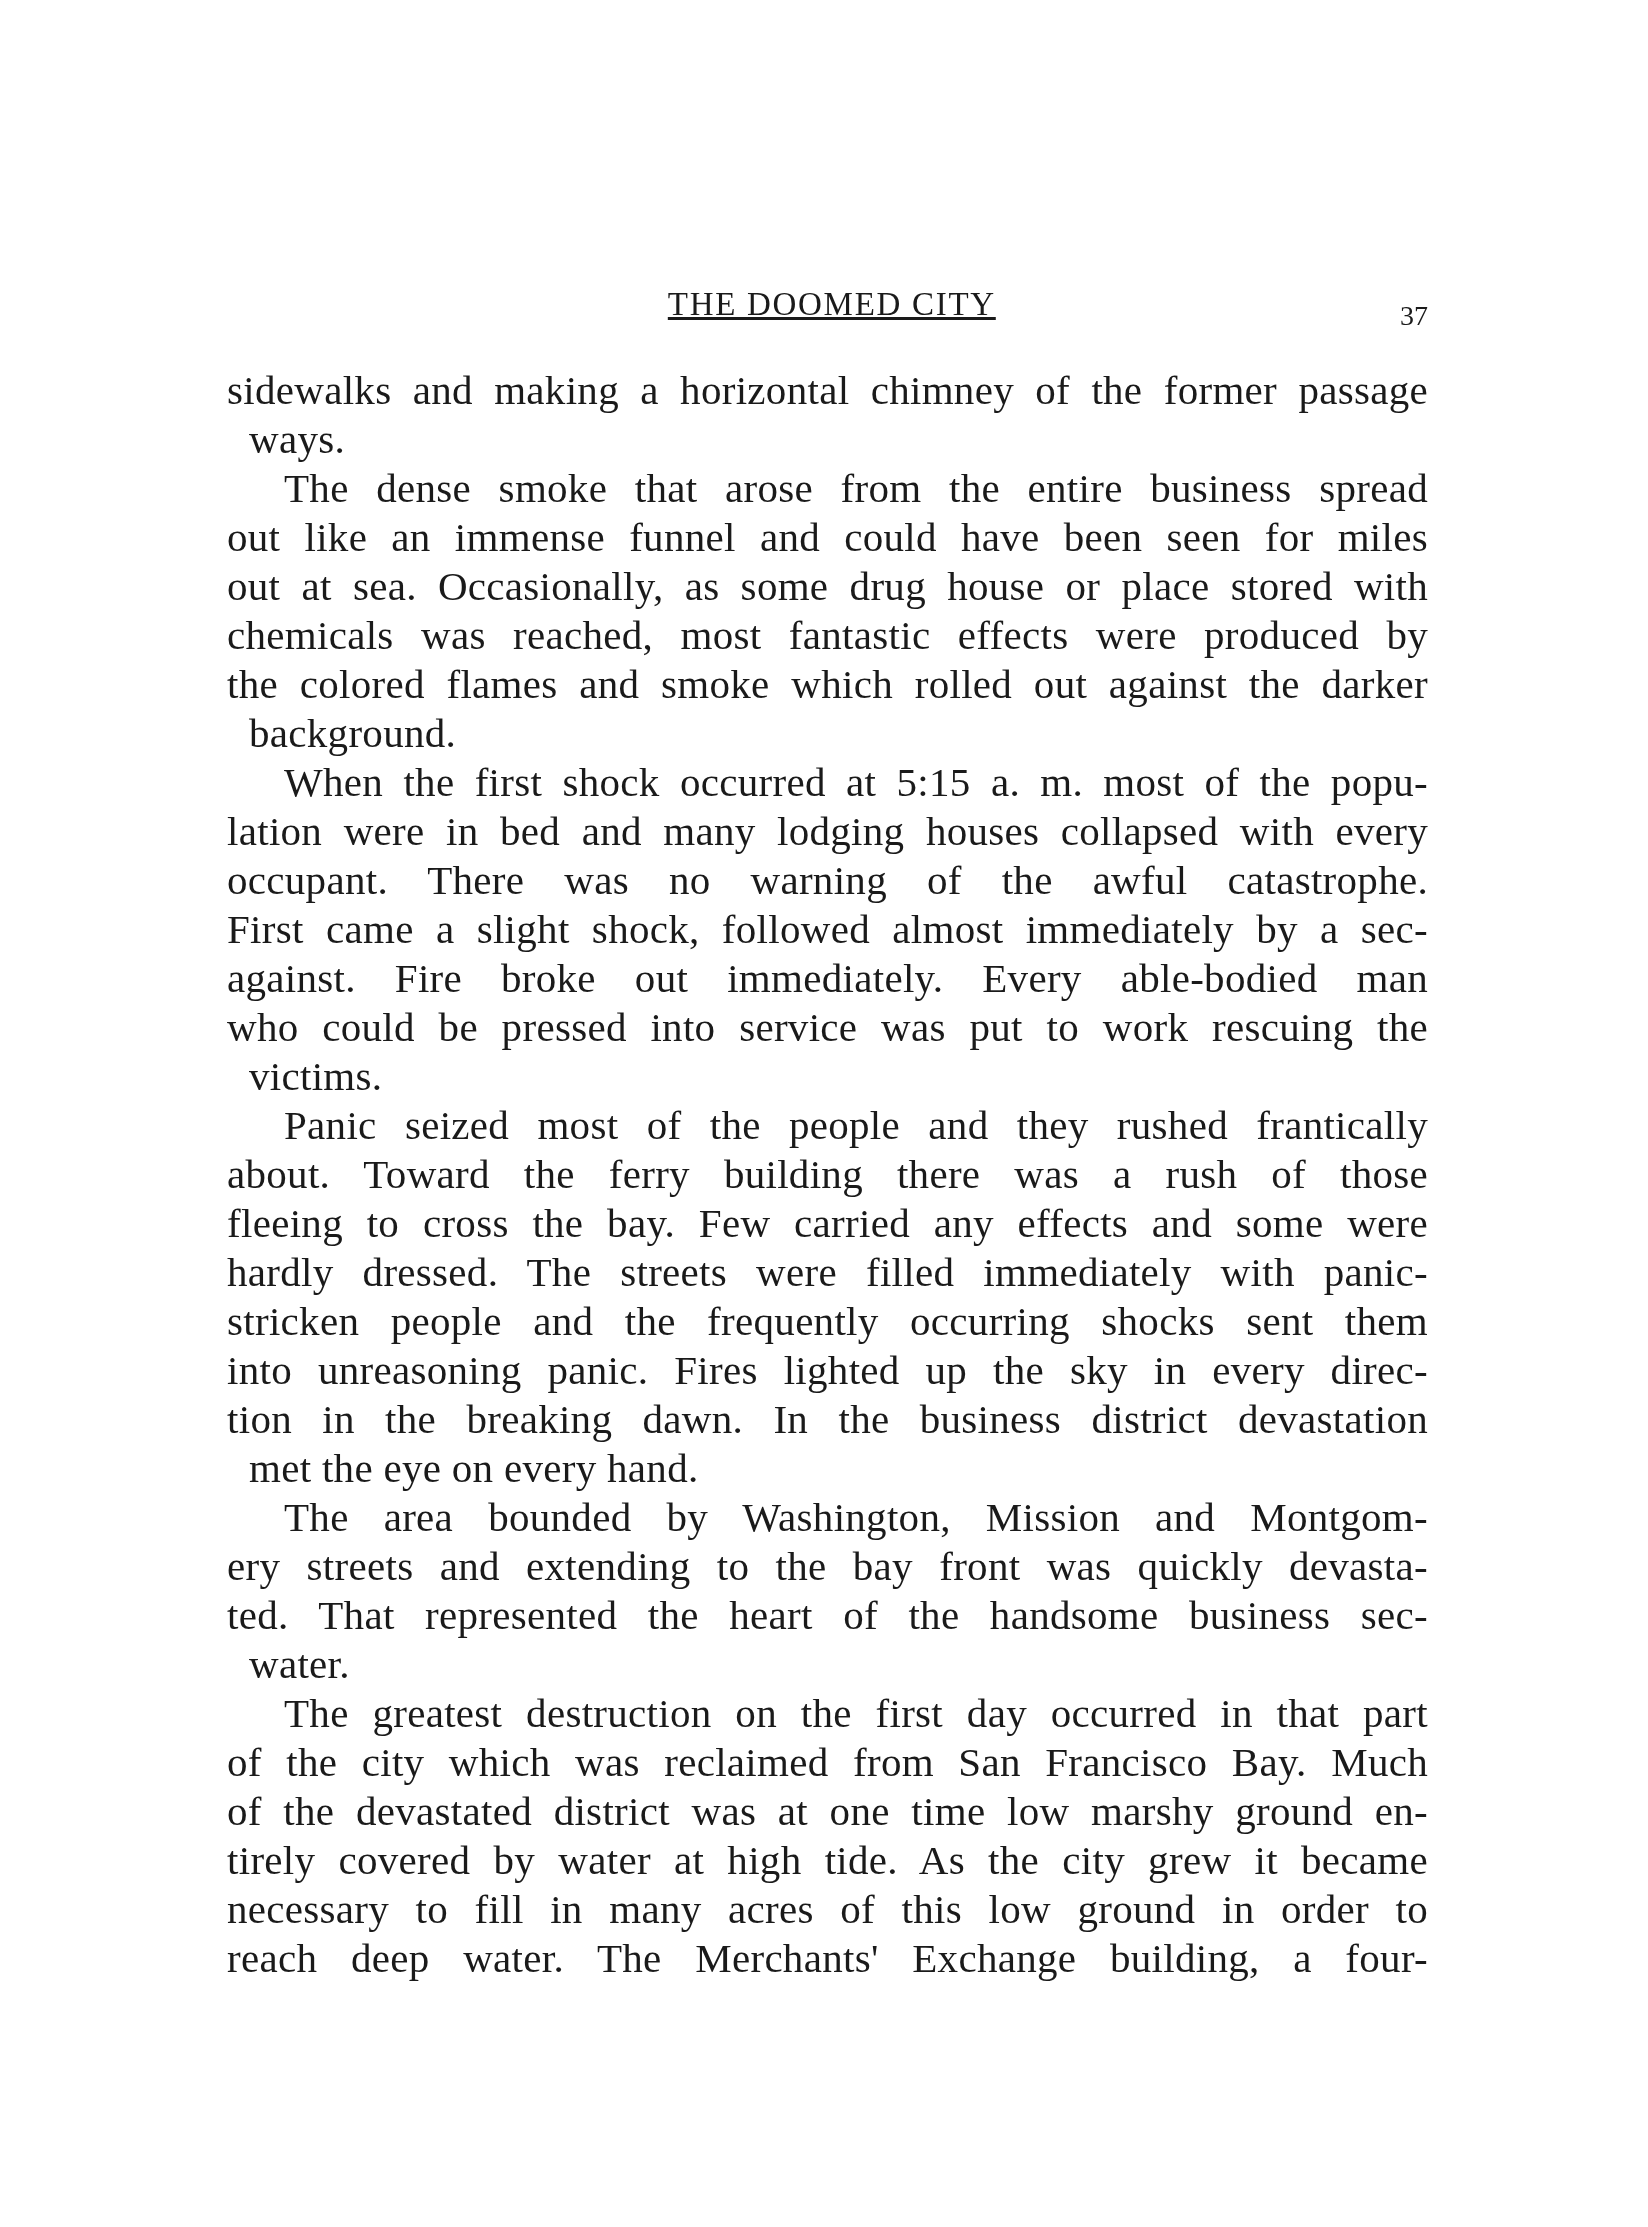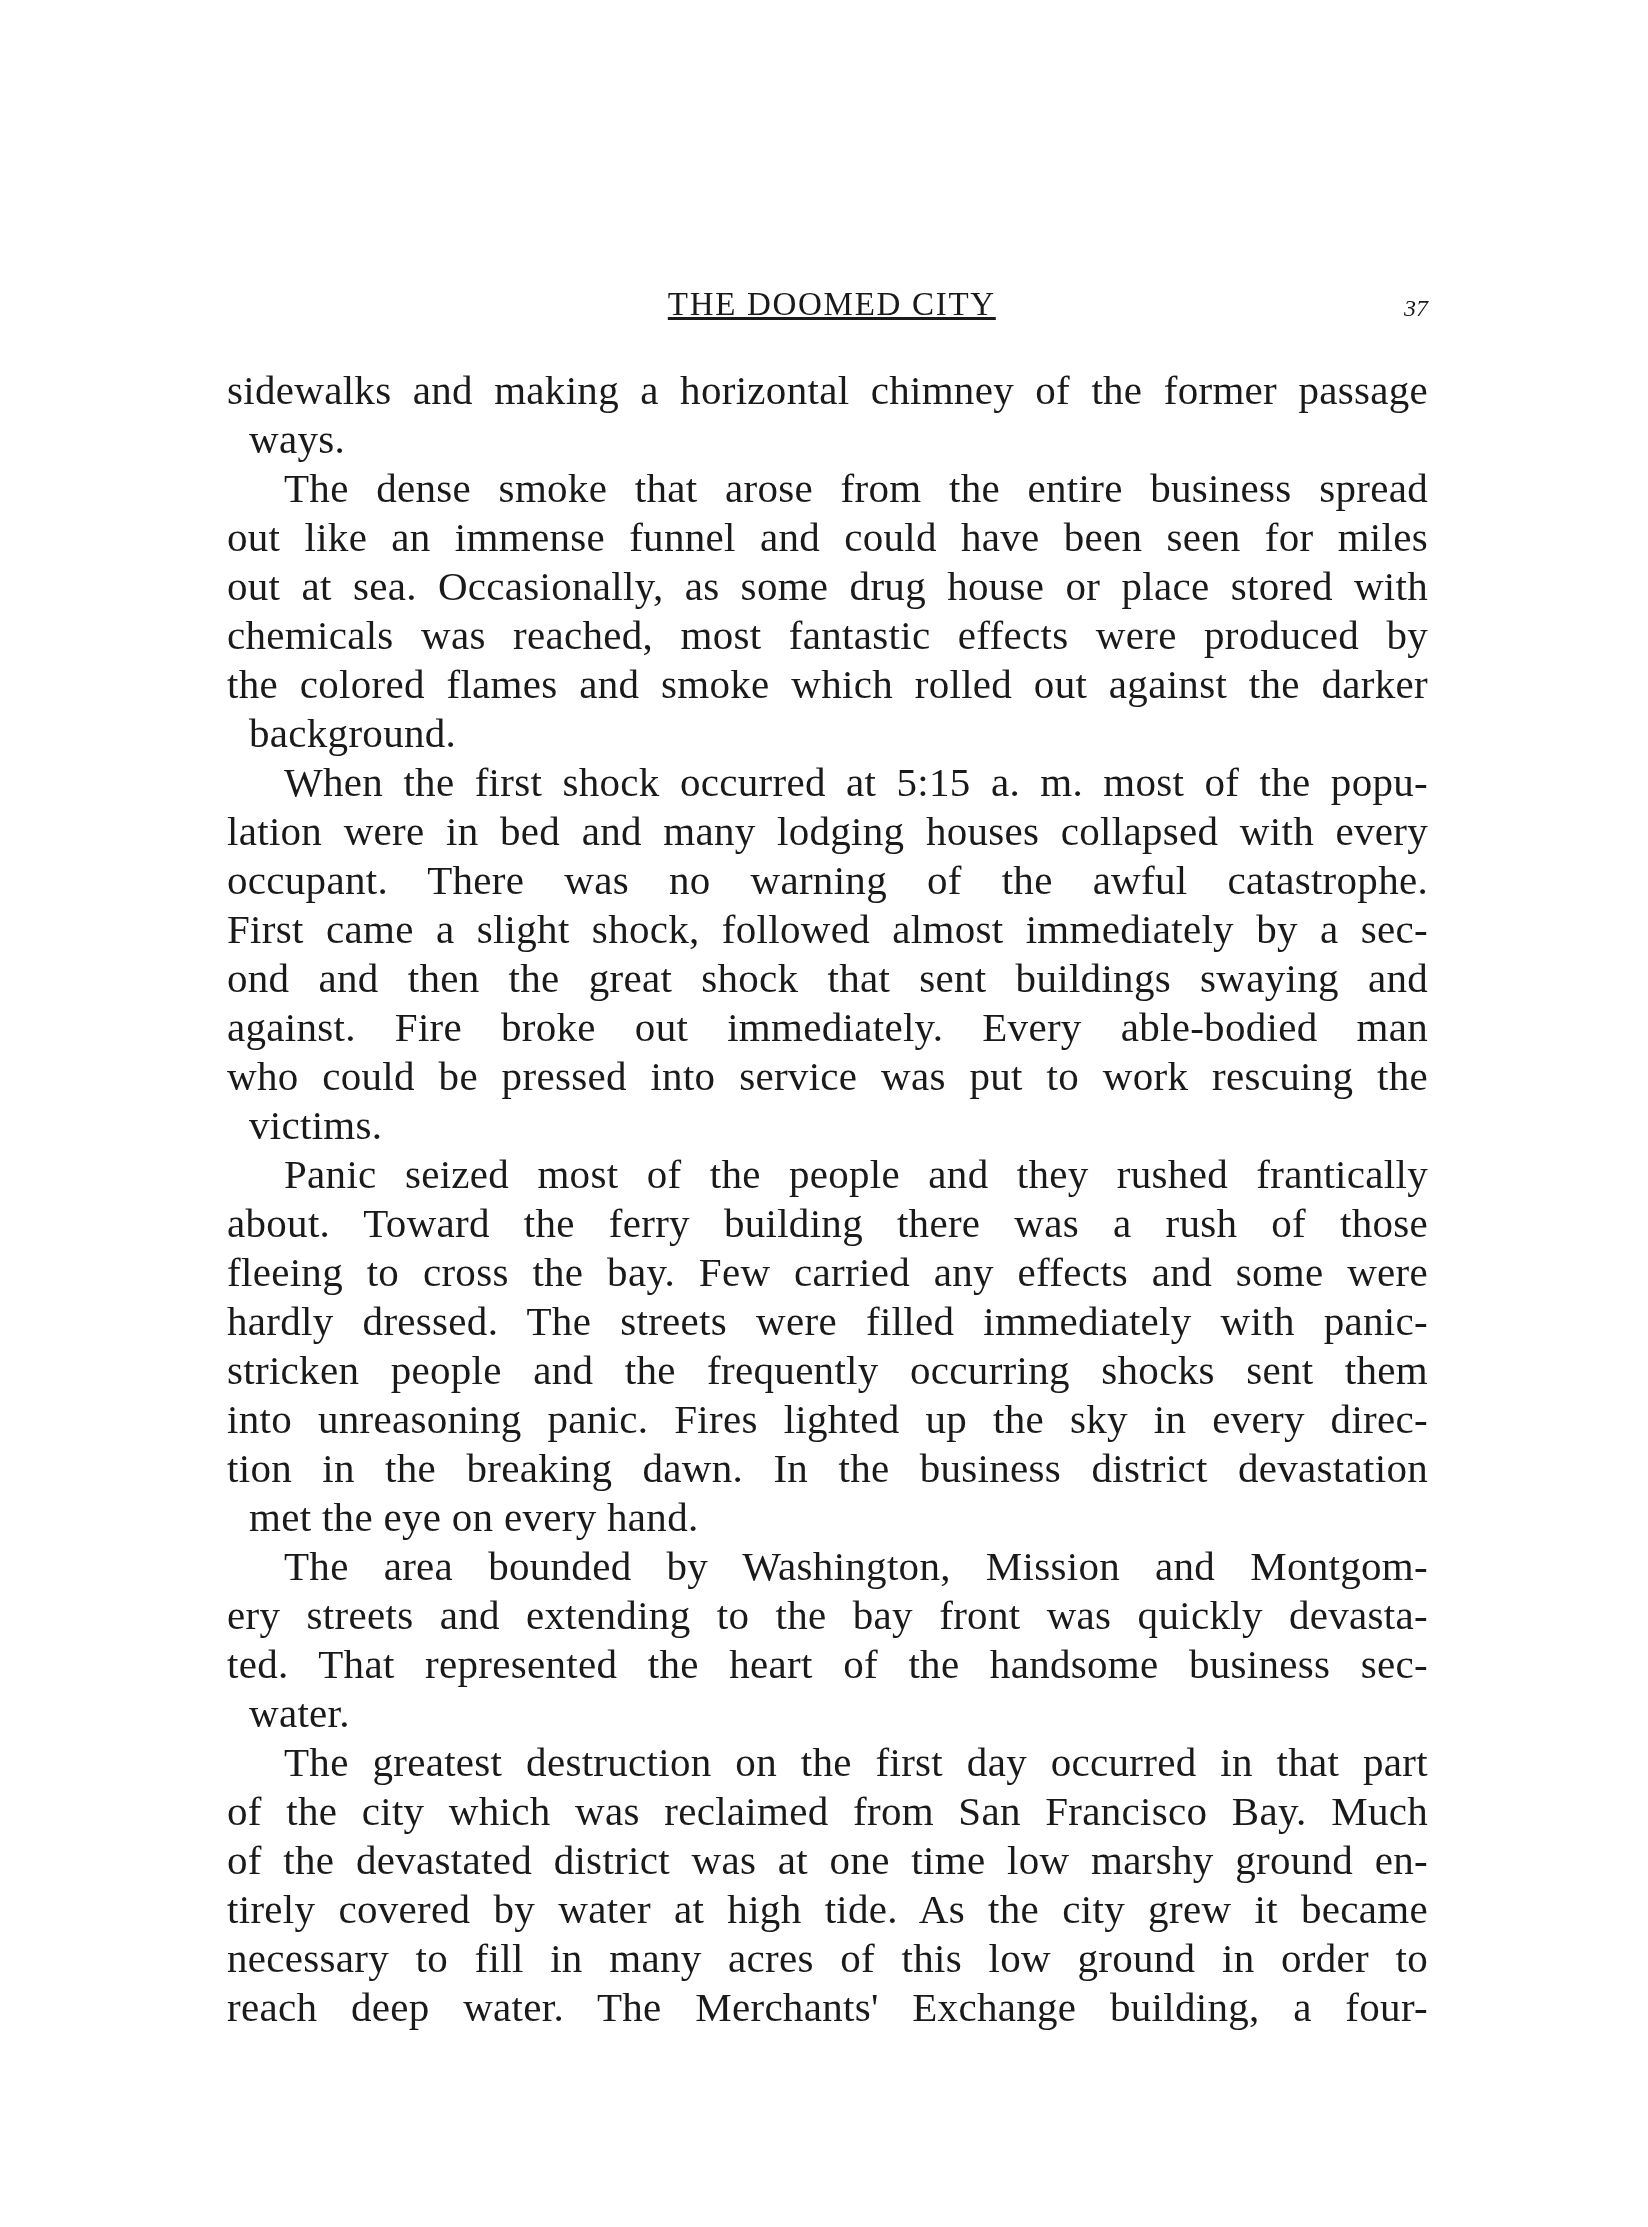--- a/index.html
+++ b/index.html
@@ -1,21 +1,21 @@
 <!DOCTYPE html>
 <html style="font-size:13.7px"><head>
 <meta charset="utf-8">
 <style>
   html, body { margin: 0; padding: 0; background: #ffffff; }
   body { width: 1648px; height: 2227px; position: relative; overflow: hidden;
          font-family: "Liberation Serif", "DejaVu Serif", serif; color: #1a1a1a; }
   .header { position: absolute; left: 227px; width: 1201px; top: 280px; height: 48px; }
   .running-title { position: absolute; left: 0; right: 0; text-align: center;
          font-size: 33px; letter-spacing: 1.7px; line-height: 48px; padding-left: 8.6px; text-decoration: underline; }
-  .page-number { position: absolute; right: 0; top: 4px; font-size: 24px; font-style: italic; line-height: 48px; }
+  .page-number { position: absolute; right: 0; top: 12px; font-size: 28px; line-height: 48px; }
   .body-text { position: absolute; left: 227px; width: 1201px; top: 366px; }
   .line { font-size: 41px; line-height: 49px; height: 49px; white-space: nowrap;
           text-align: justify; text-align-last: justify; letter-spacing: 0.3px; }
   .line.last { text-align-last: left; margin-left: 22px; }
   .line.indent { padding-left: 57px; }
 </style>
 </head>
 <body>
 
 <div class="header">
@@ -37,21 +37,20 @@
     <div class="line">chemicals was reached, most fantastic effects were produced by</div>
     <div class="line">the colored flames and smoke which rolled out against the darker</div>
     <div class="line last">background.</div>
   </div>
 
   <div>
     <div class="line indent">When the first shock occurred at 5:15 a. m. most of the popu-</div>
     <div class="line">lation were in bed and many lodging houses collapsed with every</div>
     <div class="line">occupant. There was no warning of the awful catastrophe.</div>
     <div class="line">First came a slight shock, followed almost immediately by a sec-</div>
-    <div class="line">ond and then the great shock that sent buildings swaying and</div>
     <div class="line">against. Fire broke out immediately. Every able-bodied man</div>
     <div class="line">who could be pressed into service was put to work rescuing the</div>
     <div class="line last">victims.</div>
   </div>
 
   <div>
     <div class="line indent">Panic seized most of the people and they rushed frantically</div>
     <div class="line">about. Toward the ferry building there was a rush of those</div>
     <div class="line">fleeing to cross the bay. Few carried any effects and some were</div>
     <div class="line">hardly dressed. The streets were filled immediately with panic-</div>

